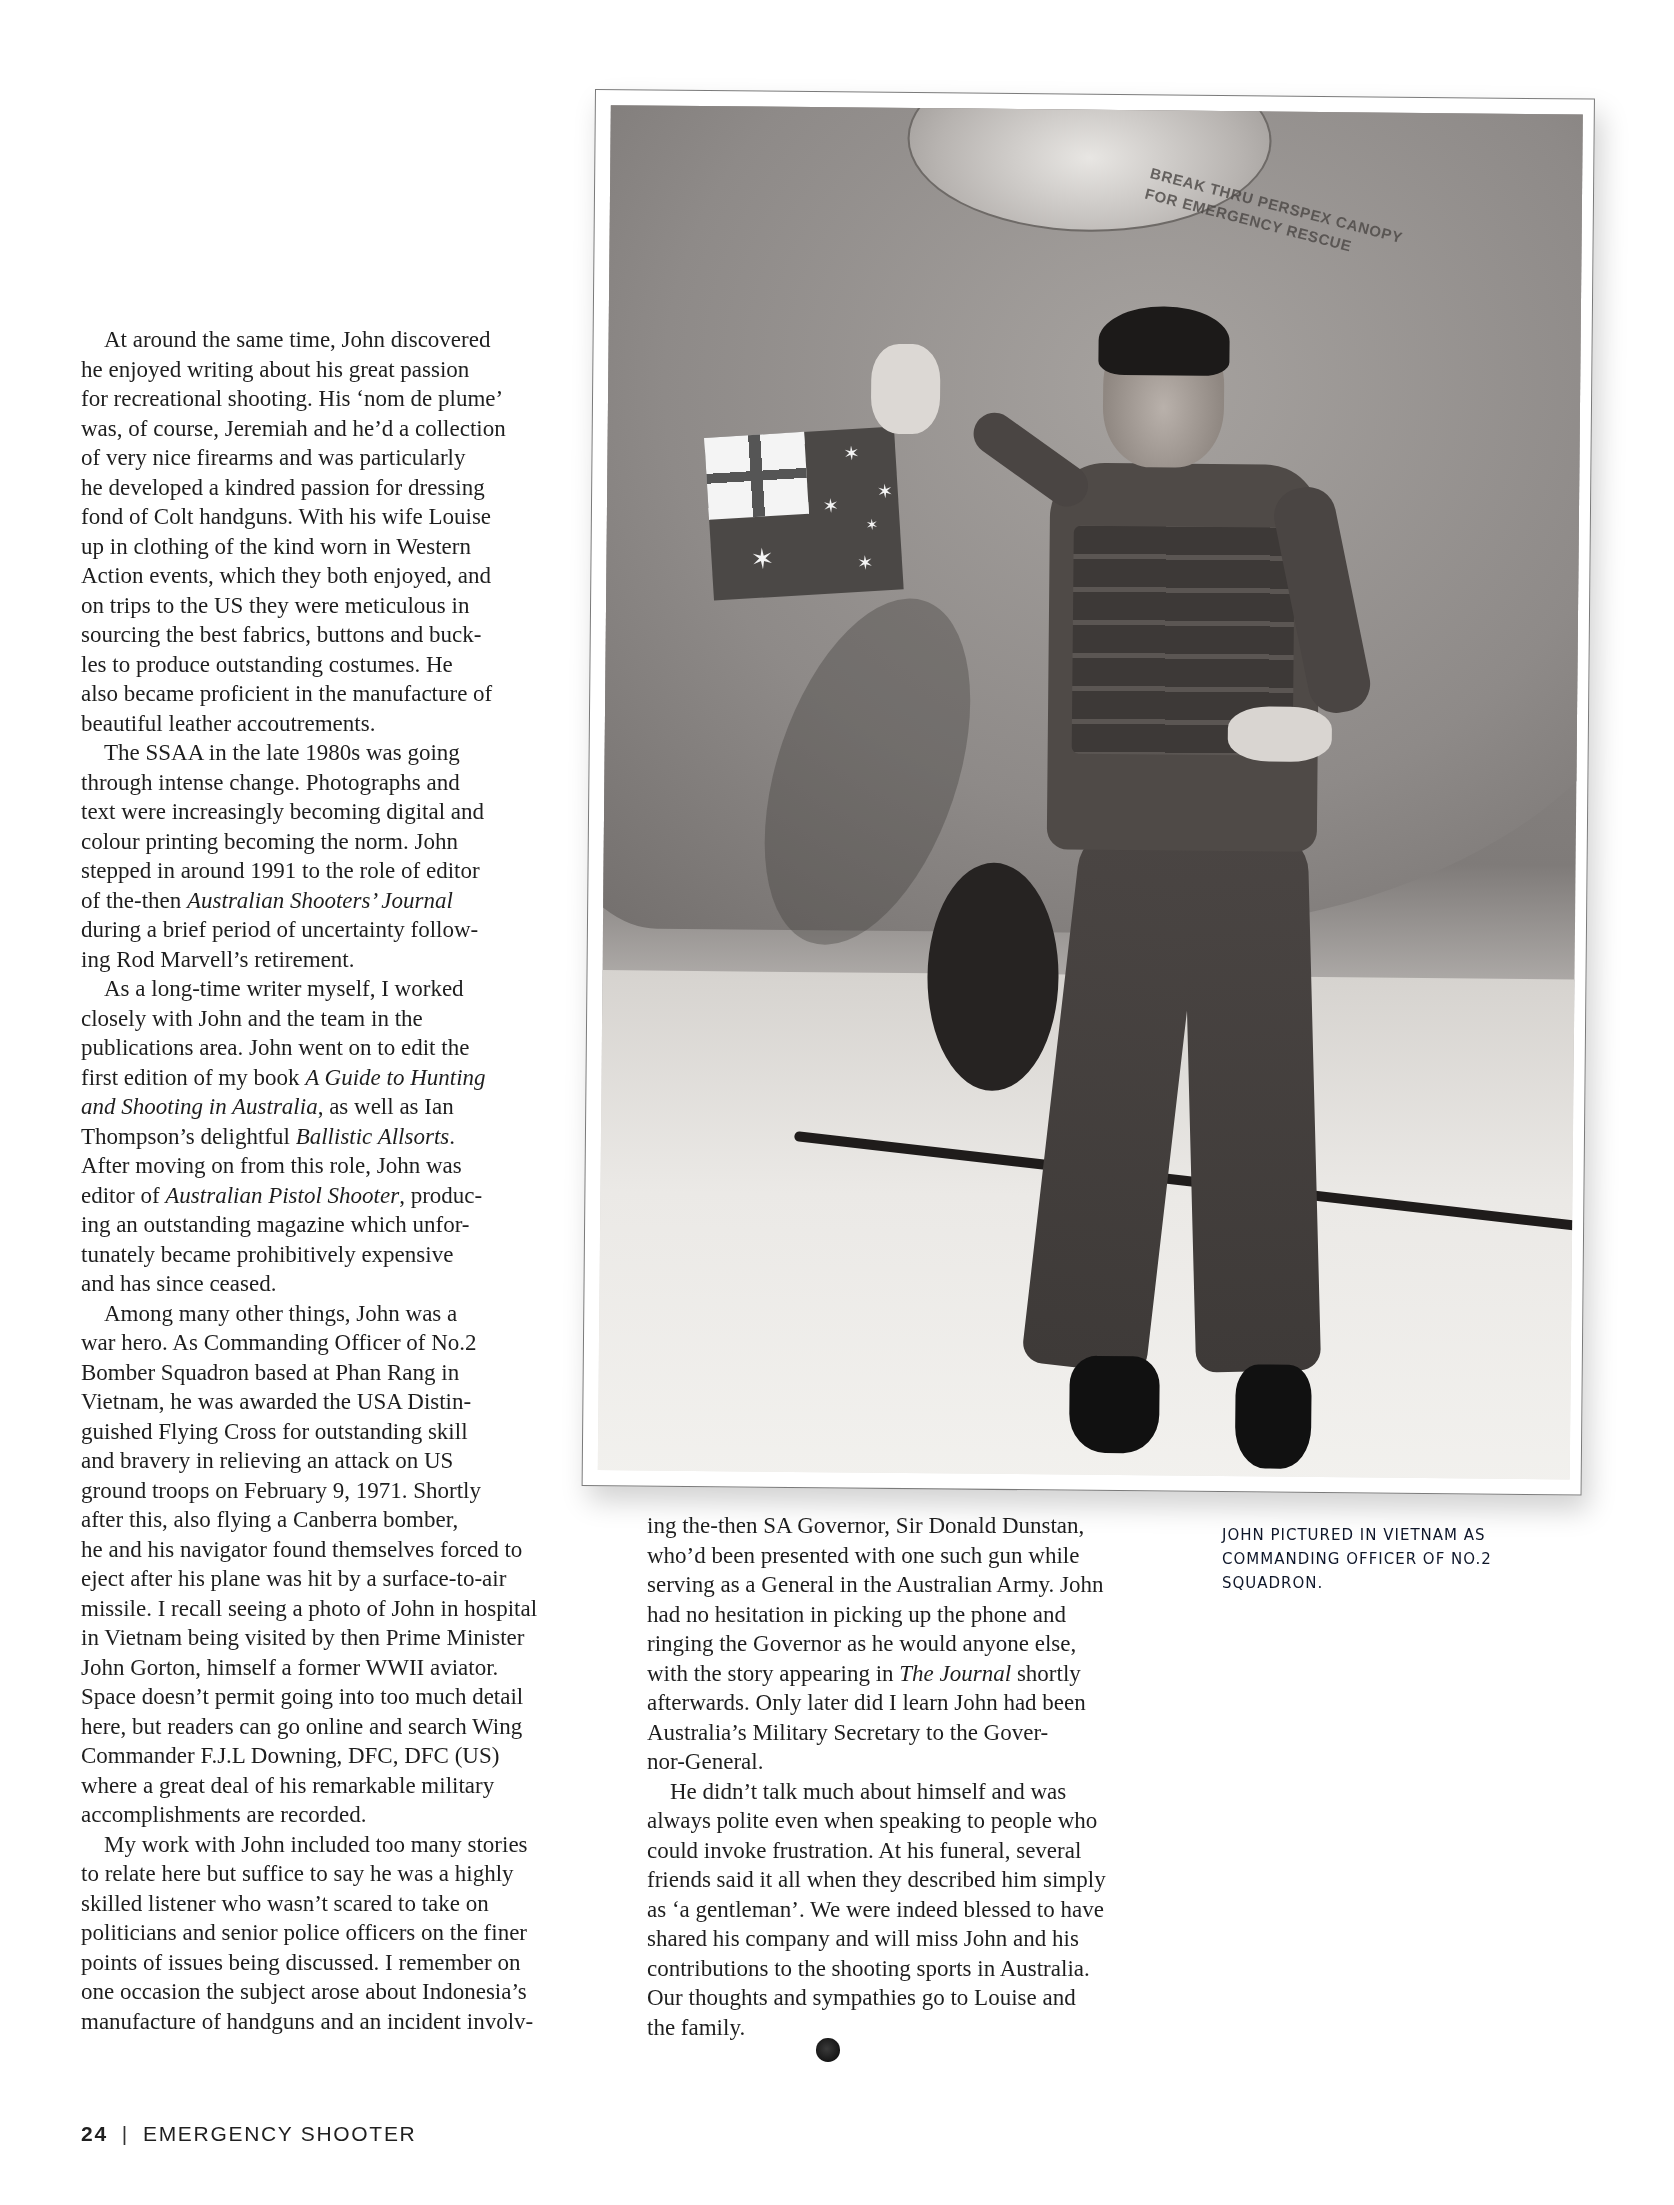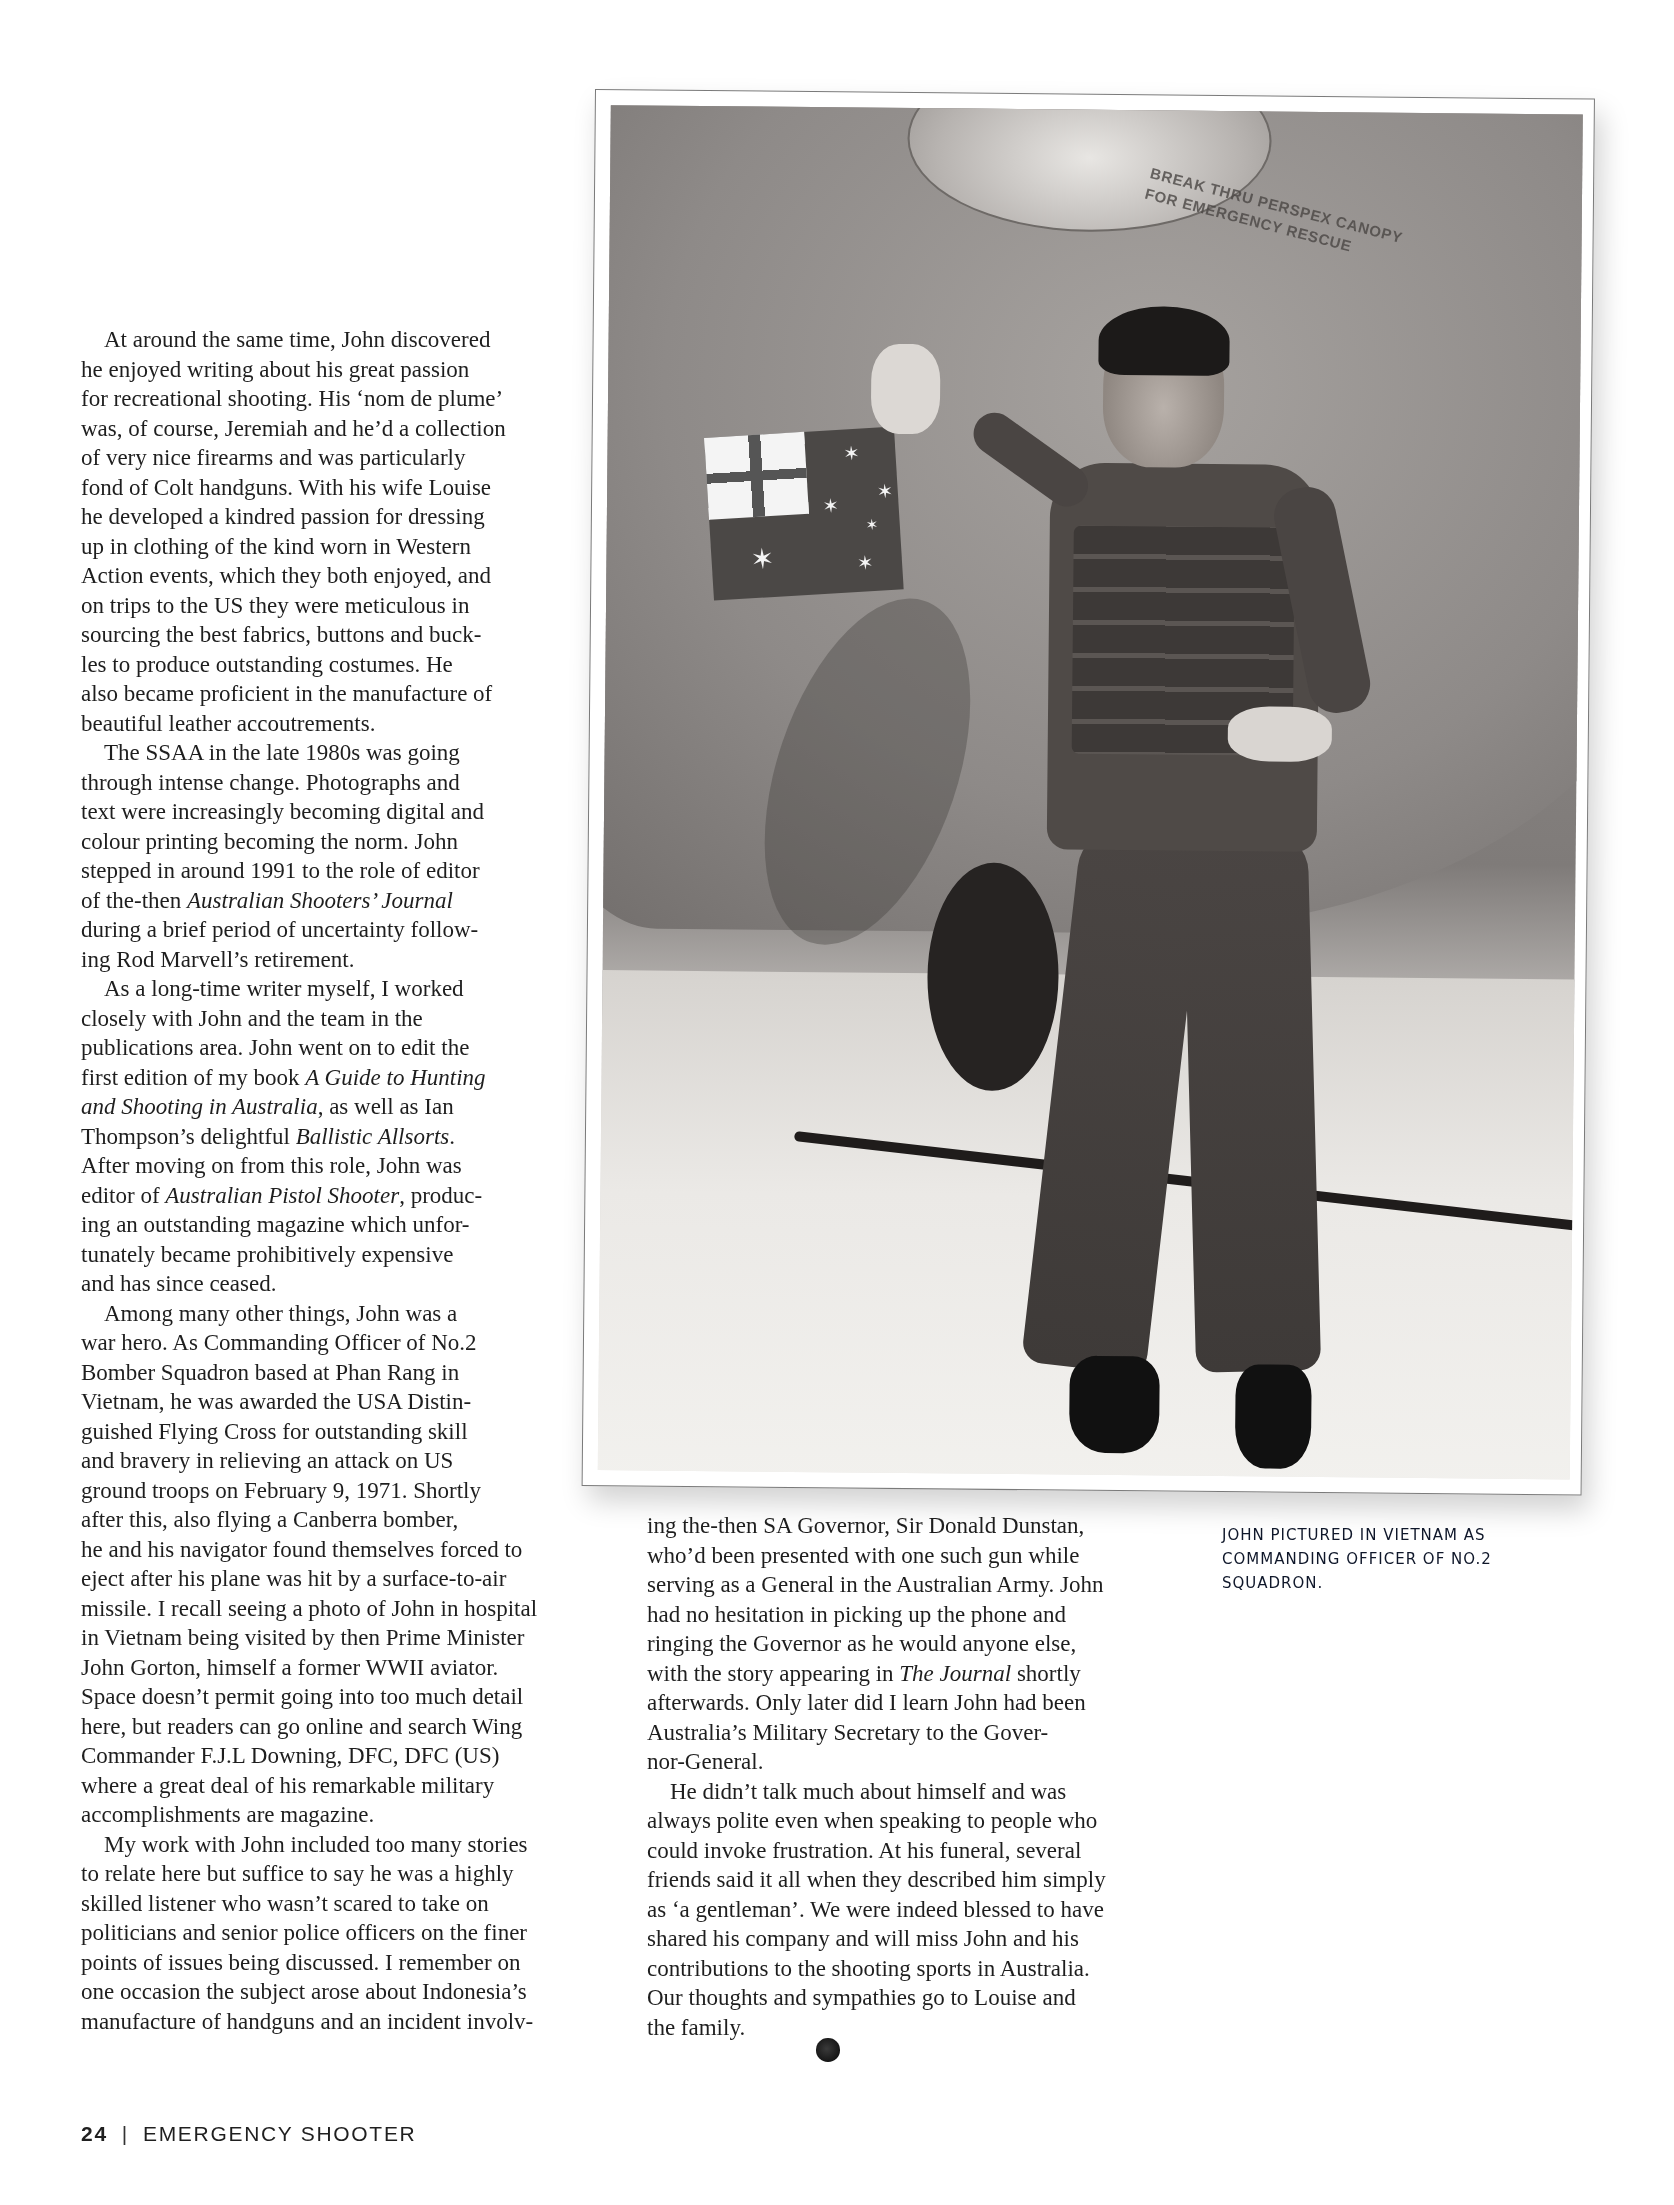--- a/index.html
+++ b/index.html
@@ -168,22 +168,22 @@
 </head>
 <body>
 
 <div id="col-left" class="col">
     <p style="text-indent: 0px;">
       <span class="line" style="padding-left: 23px;">At around the same time, John discovered</span>
       <span class="line">he enjoyed writing about his great passion</span>
       <span class="line">for recreational shooting. His ‘nom de plume’</span>
       <span class="line">was, of course, Jeremiah and he’d a collection</span>
       <span class="line">of very nice firearms and was particularly</span>
+      <span class="line">he developed a kindred passion for dressing</span>
       <span class="line">fond of Colt handguns. With his wife Louise</span>
-      <span class="line">he developed a kindred passion for dressing</span>
       <span class="line">up in clothing of the kind worn in Western</span>
       <span class="line">Action events, which they both enjoyed, and</span>
       <span class="line">on trips to the US they were meticulous in</span>
       <span class="line">sourcing the best fabrics, buttons and buck-</span>
       <span class="line">les to produce outstanding costumes. He</span>
       <span class="line">also became proficient in the manufacture of</span>
       <span class="line">beautiful leather accoutrements.</span>
     </p>
     <p style="text-indent: 0px;">
       <span class="line" style="padding-left: 23px;">The SSAA in the late 1980s was going</span>
@@ -219,21 +219,21 @@
       <span class="line">after this, also flying a Canberra bomber,</span>
       <span class="line">he and his navigator found themselves forced to</span>
       <span class="line">eject after his plane was hit by a surface-to-air</span>
       <span class="line">missile. I recall seeing a photo of John in hospital</span>
       <span class="line">in Vietnam being visited by then Prime Minister</span>
       <span class="line">John Gorton, himself a former WWII aviator.</span>
       <span class="line">Space doesn’t permit going into too much detail</span>
       <span class="line">here, but readers can go online and search Wing</span>
       <span class="line">Commander F.J.L Downing, DFC, DFC (US)</span>
       <span class="line">where a great deal of his remarkable military</span>
-      <span class="line">accomplishments are magazine.</span>
+      <span class="line">accomplishments are recorded.</span>
     </p>
     <p style="text-indent: 0px;">
       <span class="line" style="padding-left: 23px;">My work with John included too many stories</span>
       <span class="line">to relate here but suffice to say he was a highly</span>
       <span class="line">skilled listener who wasn’t scared to take on</span>
       <span class="line">politicians and senior police officers on the finer</span>
       <span class="line">points of issues being discussed. I remember on</span>
       <span class="line">one occasion the subject arose about Indonesia’s</span>
       <span class="line">manufacture of handguns and an incident involv-</span>
     </p>

